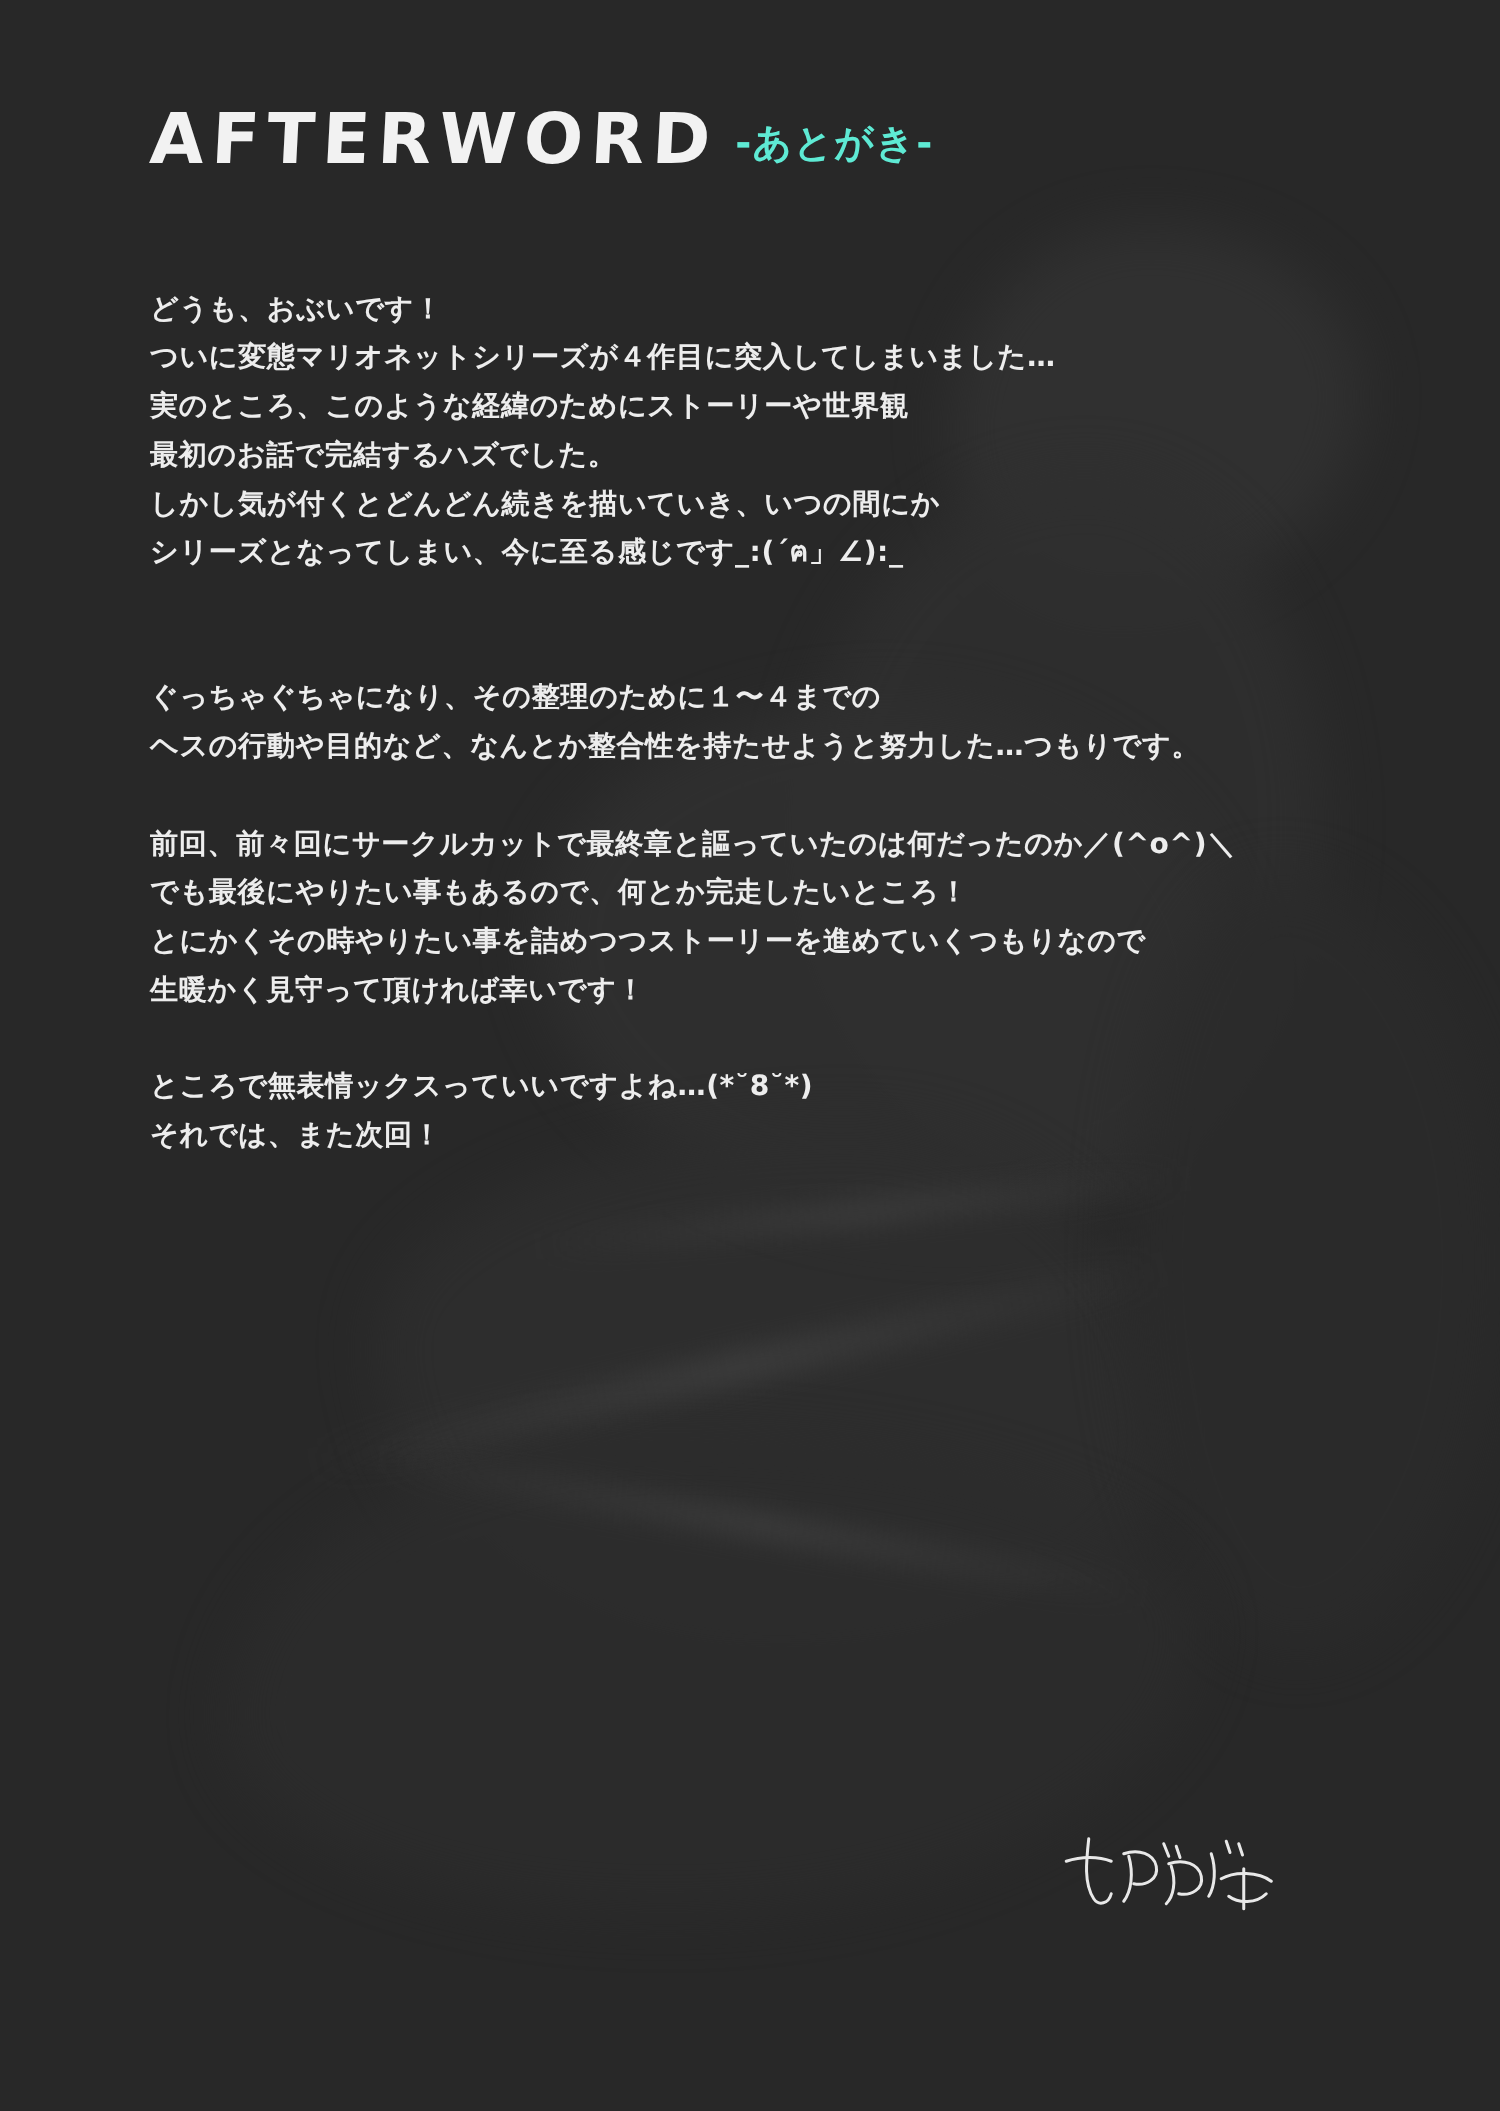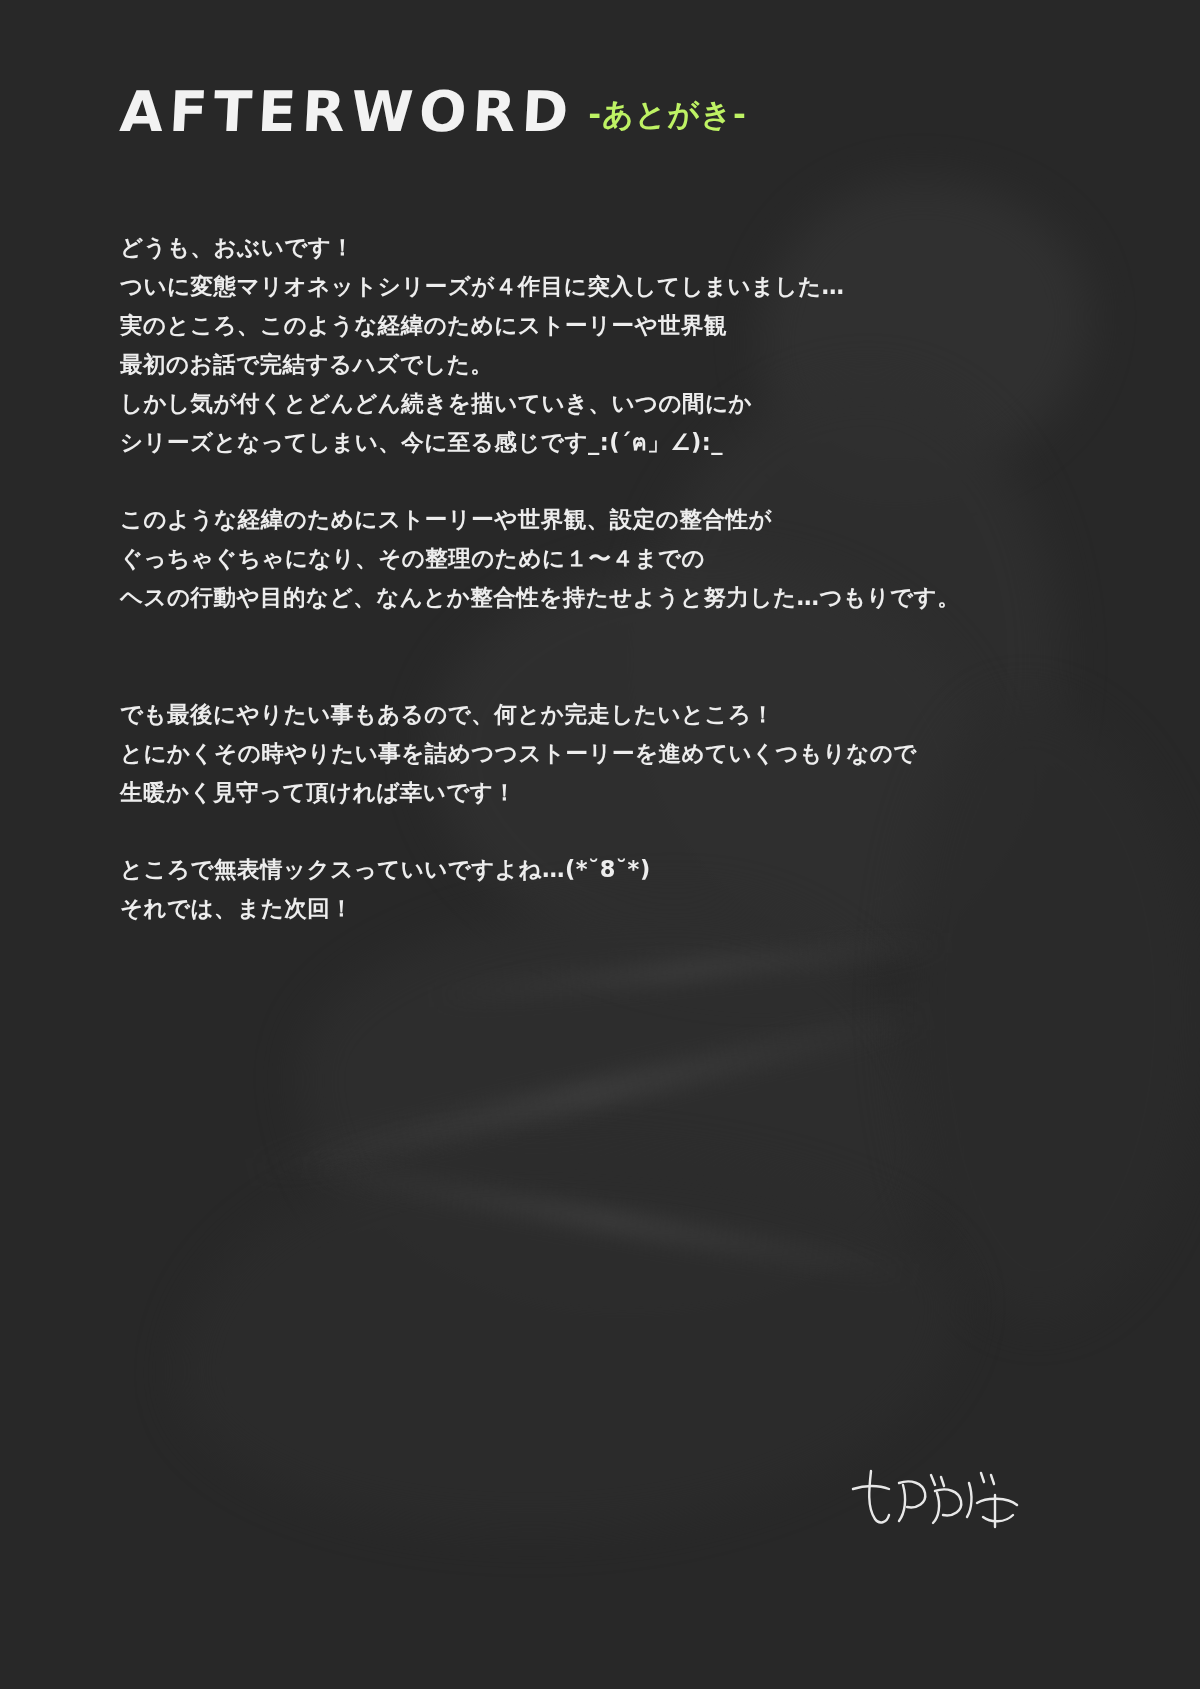--- a/index.html
+++ b/index.html
@@ -61,21 +61,21 @@
     font-size: 56px;
     letter-spacing: 6px;
     color: #f2f2f2;
     line-height: 1;
     font-style: normal;
     transform: skewX(-3deg);
   }
   .title-sub {
     font-size: 31px;
     font-weight: 700;
-    color: #bef264;
+    color: #5eead4;
     letter-spacing: 1px;
     padding-bottom: 4px;
   }
 
   .body-text {
     position: absolute;
     left: 120px;
     top: 228px;
     width: 1000px;
     color: #ededed;
@@ -126,25 +126,25 @@
       <p class="para">
         <span class="line">どうも、おぶいです！</span><br>
         <span class="line">ついに変態マリオネットシリーズが４作目に突入してしまいました…</span><br>
         <span class="line">実のところ、このような経緯のためにストーリーや世界観</span><br>
         <span class="line">最初のお話で完結するハズでした。</span><br>
         <span class="line">しかし気が付くとどんどん続きを描いていき、いつの間にか</span><br>
         <span class="line">シリーズとなってしまい、今に至る感じです_:(´ฅ」∠):_</span>
       </p>
 
       <p class="para">
-        <span class="line">このような経緯のためにストーリーや世界観、設定の整合性が</span><br>
+        <br>
         <span class="line">ぐっちゃぐちゃになり、その整理のために１〜４までの</span><br>
         <span class="line">ヘスの行動や目的など、なんとか整合性を持たせようと努力した…つもりです。</span><br>
         <br>
-        <br>
+        <span class="line">前回、前々回にサークルカットで最終章と謳っていたのは何だったのか／(^o^)＼</span><br>
         <span class="line">でも最後にやりたい事もあるので、何とか完走したいところ！</span><br>
         <span class="line">とにかくその時やりたい事を詰めつつストーリーを進めていくつもりなので</span><br>
         <span class="line">生暖かく見守って頂ければ幸いです！</span>
       </p>
 
       <p class="para">
         <span class="line">ところで無表情ックスっていいですよね…(*˘8˘*)</span><br>
         <span class="line">それでは、また次回！</span>
       </p>
 

